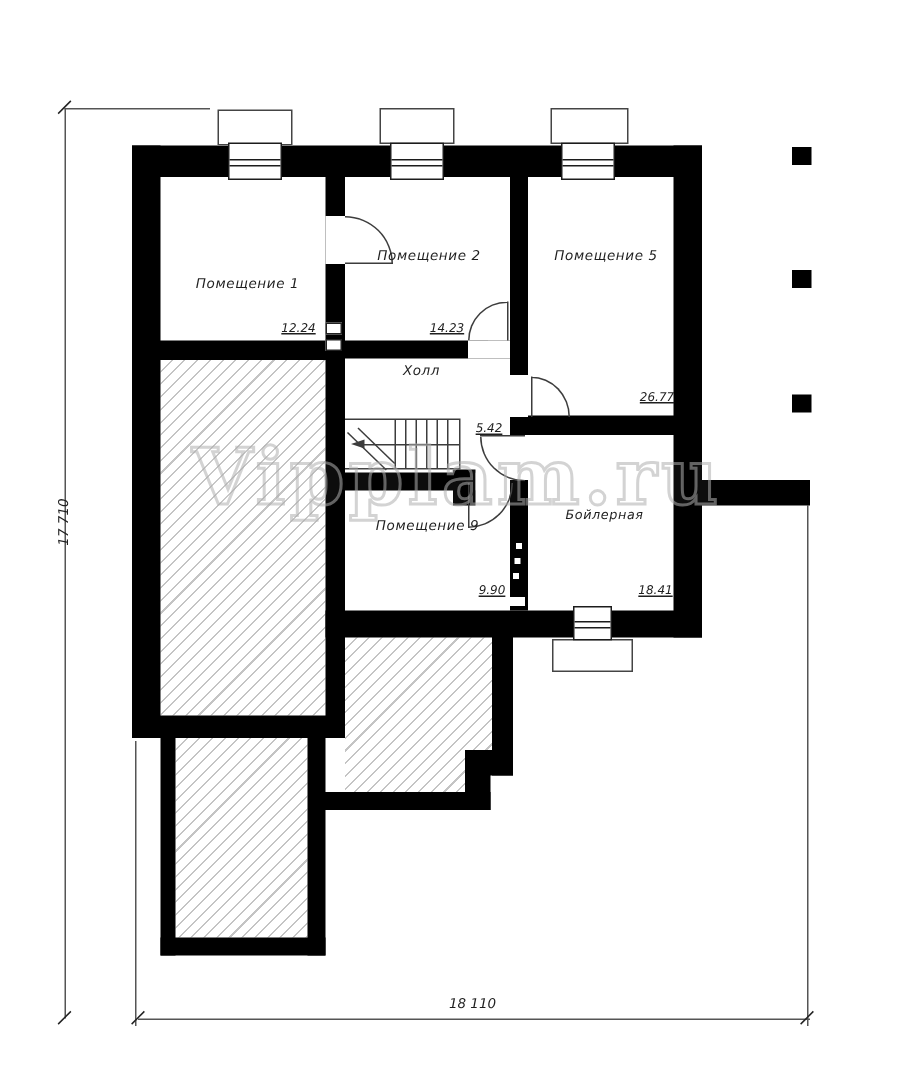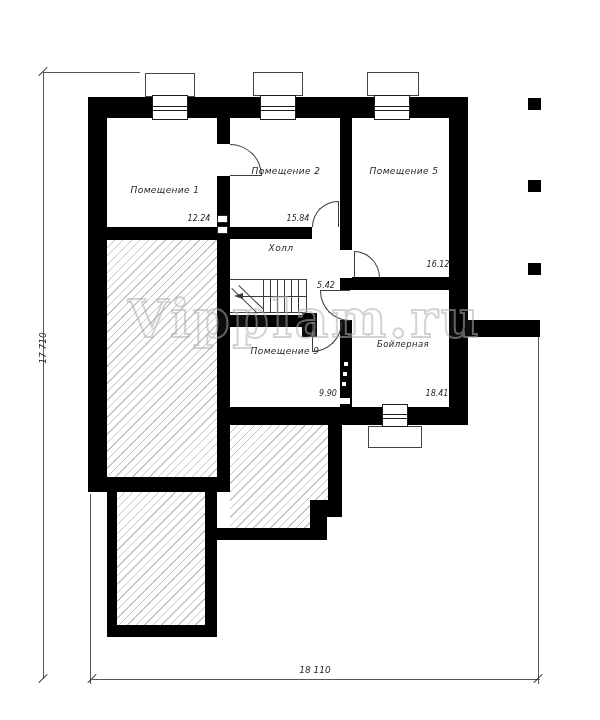--- a/index.html
+++ b/index.html
@@ -4,21 +4,21 @@
 <style>
   html,body{margin:0;padding:0;background:#fff;}
   #canvas{position:relative;width:600px;height:720px;background:#fff;overflow:hidden;
           font-family:"DejaVu Sans",sans-serif;}
   .abs{position:absolute;}
   .wall{position:absolute;background:#000;}
   .ln{position:absolute;background:#3c3c3c;}
   .thin{position:absolute;background:#555;}
   .gap{position:absolute;background:#fff;}
   .lbl{position:absolute;font-style:italic;color:#1f1f1f;white-space:nowrap;text-align:center;}
-  .area{font-size:8px;}
+  .area{font-size:8px;text-decoration:underline;}
   .room{font-size:9px;letter-spacing:.4px;}
   .hatch{position:absolute;background:#fff;
     background-image:repeating-linear-gradient(135deg,rgba(0,0,0,0) 0px,rgba(0,0,0,0) 5px,#c4c4c4 5px,#c4c4c4 6px);}
   .well{position:absolute;background:#fff;border:1px solid #444;box-sizing:border-box;}
   .win{position:absolute;background:#fff;border:1px solid #1c1c1c;box-sizing:border-box;}
   .winline{position:absolute;left:0;right:0;height:1px;background:#1c1c1c;}
   .arc{position:absolute;box-sizing:border-box;border:0 solid #3c3c3c;background:transparent;}
   .tick{position:absolute;width:12px;height:1px;background:#222;transform:rotate(-45deg);}
   .tread{position:absolute;top:0;bottom:0;width:1px;background:#3c3c3c;}
   .diag{position:absolute;height:1px;background:#3c3c3c;transform-origin:0 0;}
@@ -138,24 +138,24 @@
   <div class="dot" style="left:338px;top:398px;width:12px;height:6px;"></div>
 
   <div class="sq" style="left:528px;top:98px;width:13px;height:12px;"></div>
   <div class="sq" style="left:528px;top:180px;width:13px;height:12px;"></div>
   <div class="sq" style="left:528px;top:263px;width:13px;height:12px;"></div>
 
   <div class="lbl room" style="left:115px;top:164px;width:100px;margin-top:21px;">Помещение 1</div>
   <div class="lbl area" style="left:182px;top:214px;width:34px;">12.24</div>
 
   <div class="lbl room" style="left:240px;top:166px;width:92px;">Помещение 2</div>
-  <div class="lbl area" style="left:281px;top:214px;width:34px;">15.84</div>
+  <div class="lbl area" style="left:281px;top:214px;width:34px;">14.23</div>
 
   <div class="lbl room" style="left:358px;top:166px;width:92px;">Помещение 5</div>
-  <div class="lbl area" style="left:421px;top:260px;width:34px;">16.12</div>
+  <div class="lbl area" style="left:421px;top:260px;width:34px;">26.77</div>
 
   <div class="lbl room" style="left:258px;top:243px;width:46px;">Холл</div>
   <div class="lbl area" style="left:309px;top:281px;width:34px;">5.42</div>
 
   <div class="lbl room" style="left:240px;top:346px;width:90px;">Помещение 9</div>
   <div class="lbl area" style="left:313px;top:389px;width:30px;">9.90</div>
 
   <div class="lbl room" style="left:368px;top:339px;width:70px;font-size:8.5px;">Бойлерная</div>
   <div class="lbl area" style="left:419px;top:389px;width:36px;">18.41</div>
 

